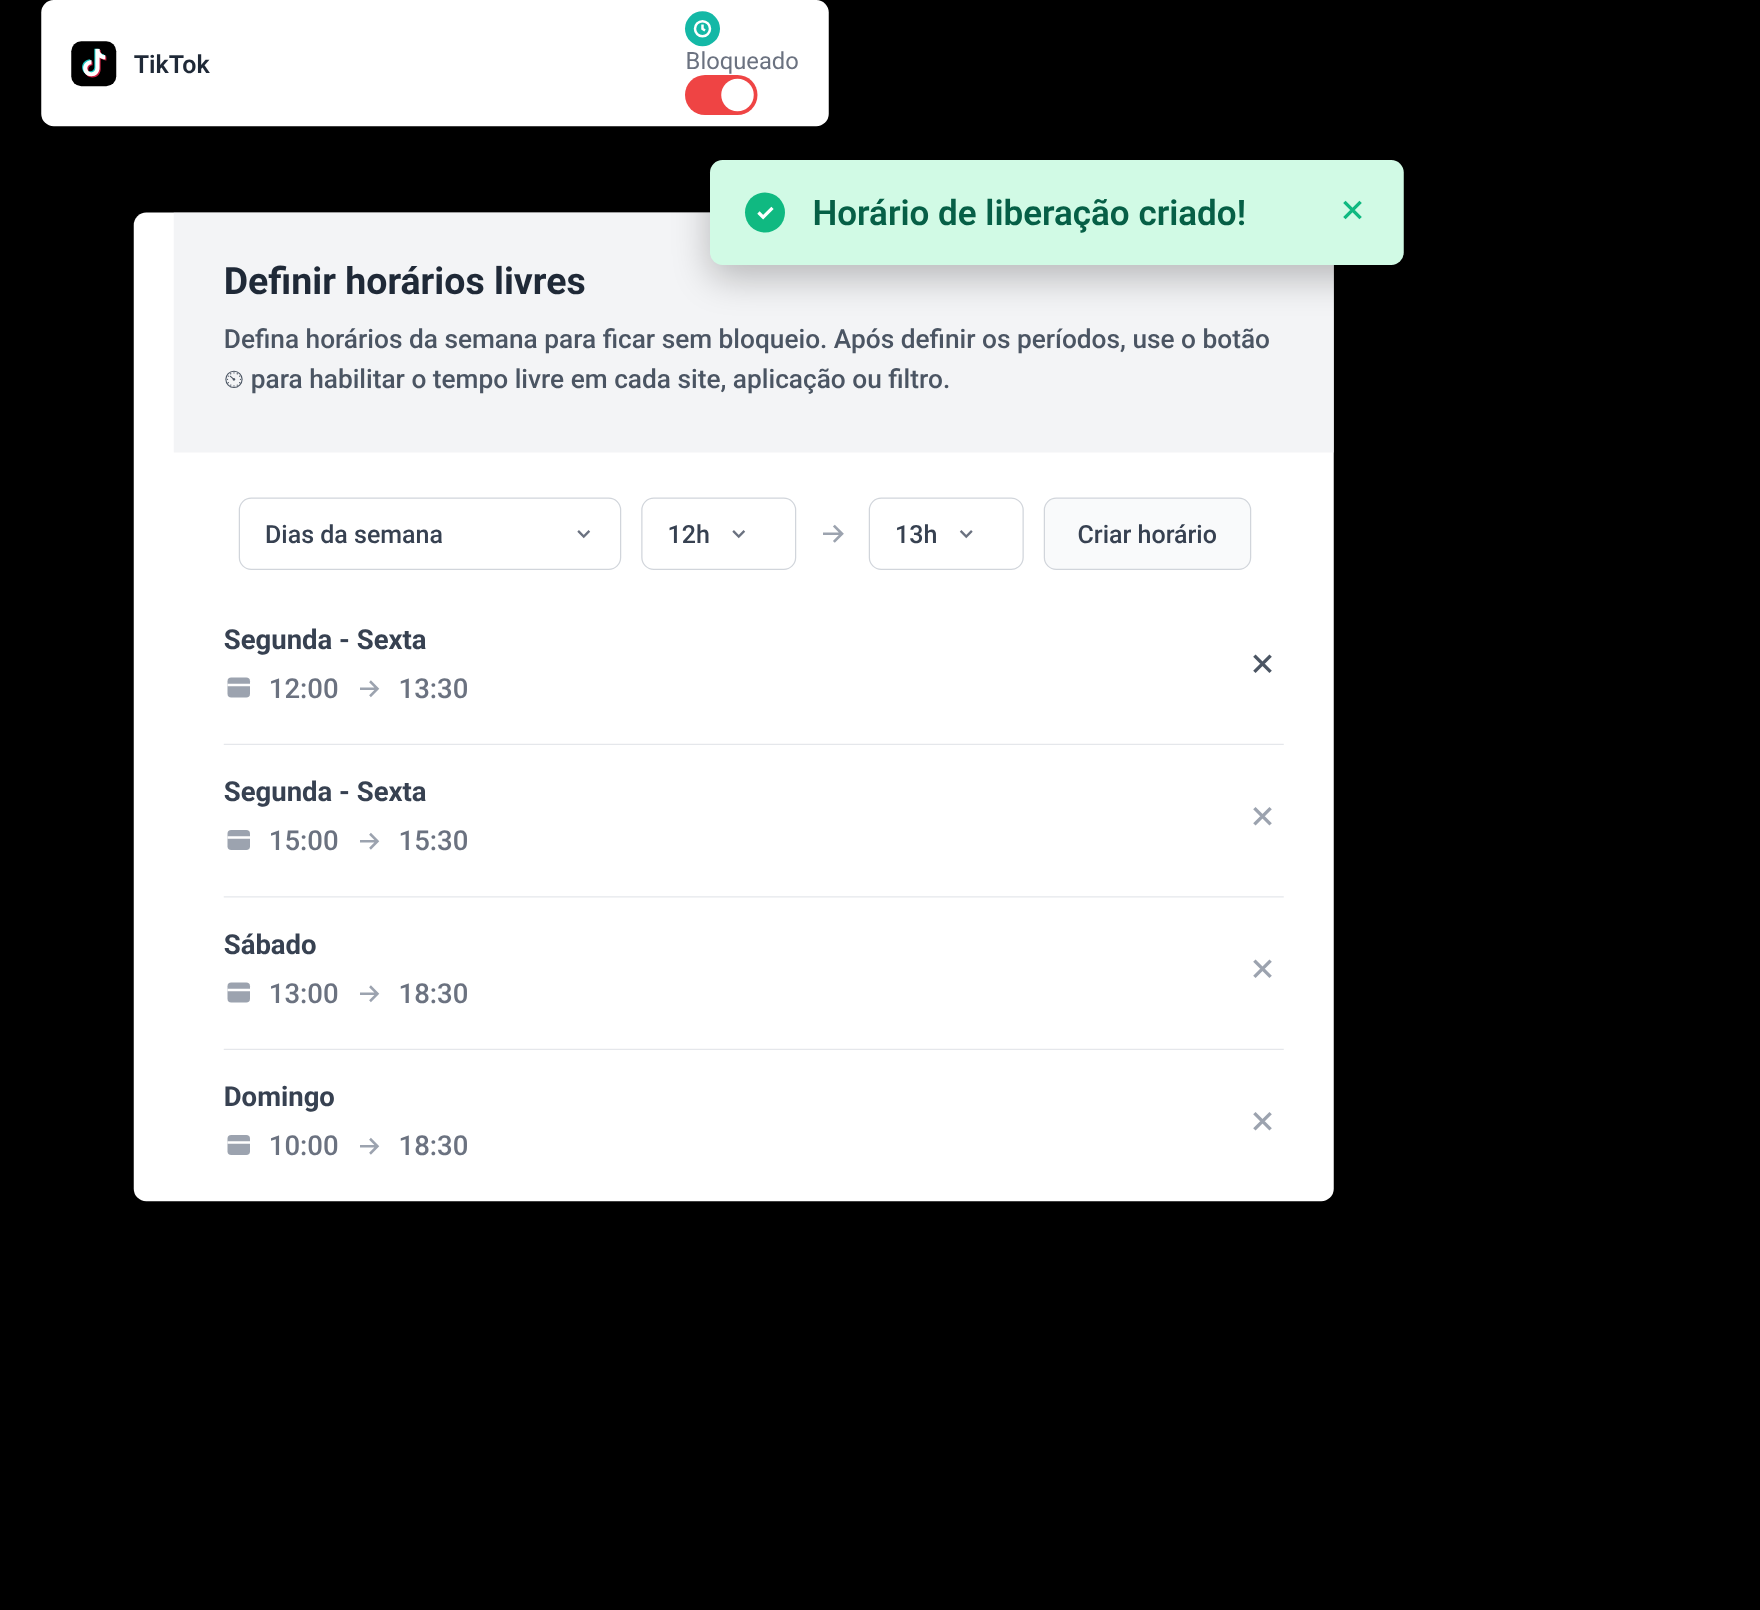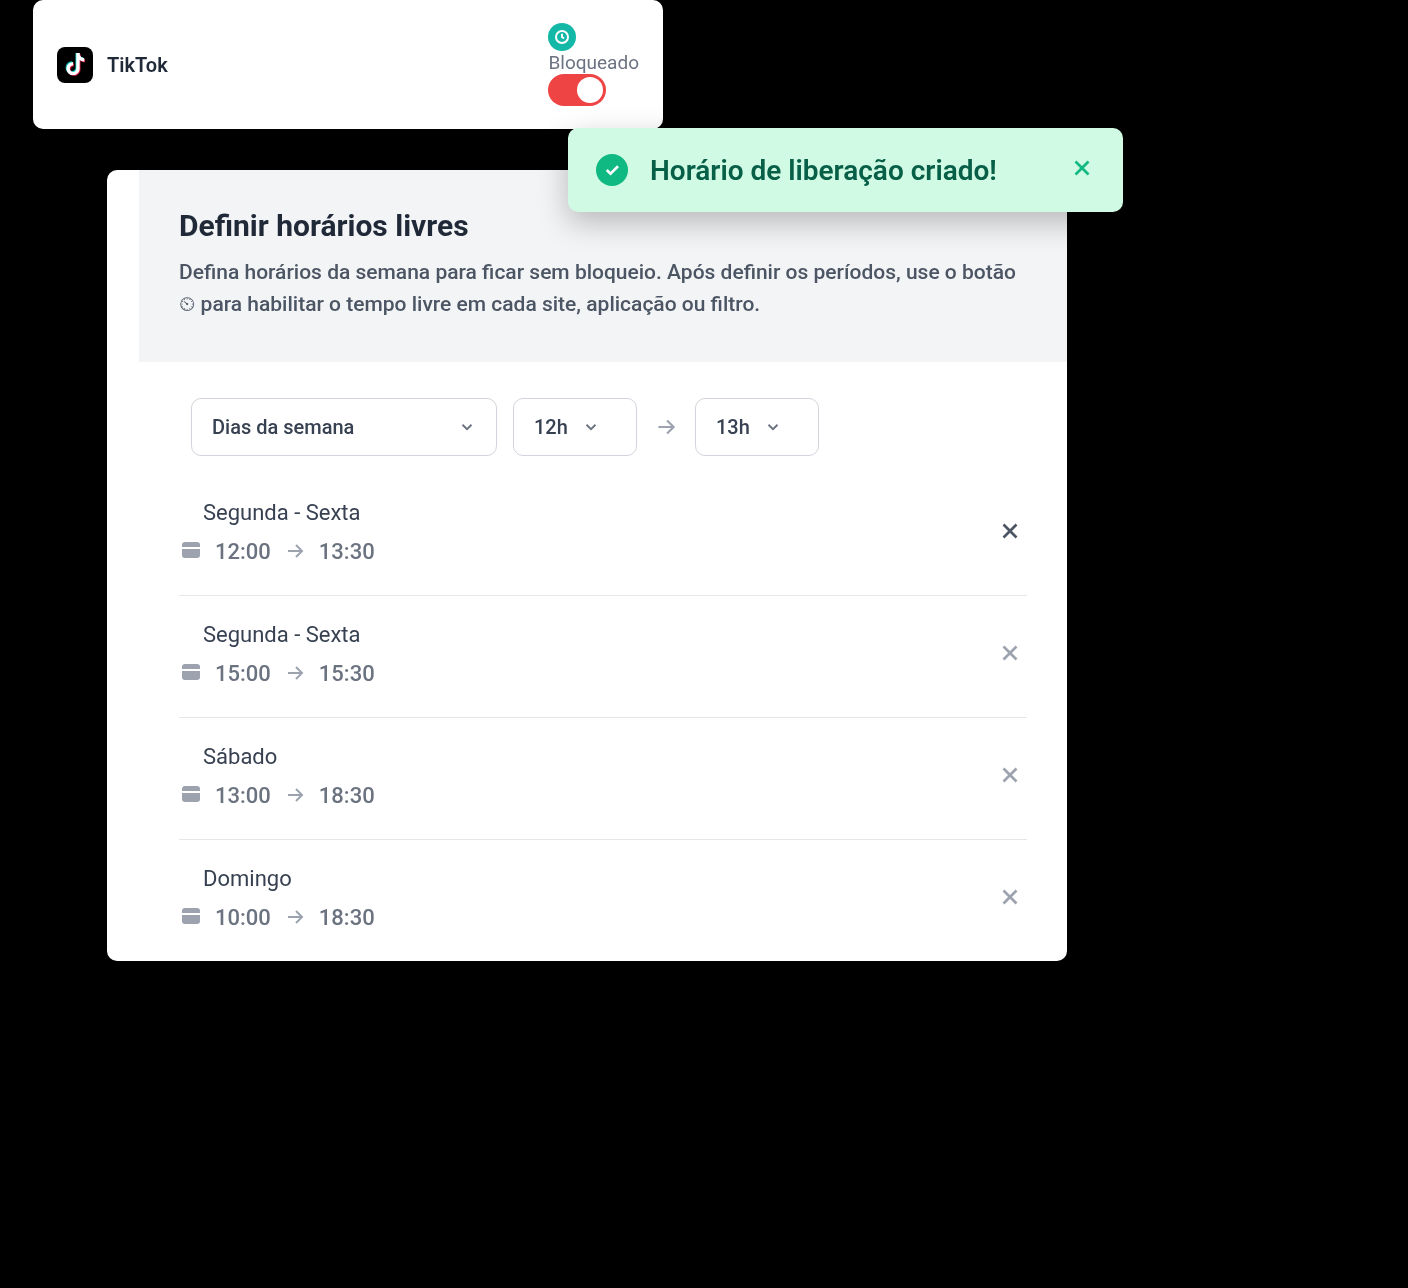--- a/index.html
+++ b/index.html
@@ -12,21 +12,21 @@
       background: #000;
       width: 1408px;
       height: 1288px;
       position: relative;
     }
     .app-card {
       position: absolute;
       top: 0;
       left: 33px;
       width: 630px;
-      height: 129px;
+      height: 101px;
       background: #fff;
       border-radius: 10px;
       display: flex;
       align-items: center;
       padding: 0 24px;
       box-shadow: 0 20px 40px rgba(0,0,0,0.4);
     }
     .app-icon {
       width: 36px;
       height: 36px;
@@ -199,23 +199,22 @@
     .schedule-item:last-child {
       border-bottom: none;
     }
     .schedule-left {
       display: flex;
       flex-direction: column;
       gap: 12px;
     }
     .schedule-days {
       font-size: 22px;
-      font-weight: 400;
+      font-weight: 700;
       color: #374151;
-      margin-left: 24px;
     }
     .schedule-time-row {
       display: flex;
       align-items: center;
       gap: 12px;
     }
     .schedule-time {
       font-size: 22px;
       color: #6b7280;
       font-weight: 500;
@@ -286,20 +285,21 @@
       <svg width="26" height="26" viewBox="0 0 24 24" fill="none" stroke="#9ca3af" stroke-width="2">
         <path d="M5 12h14M13 6l6 6-6 6"></path>
       </svg>
     </div>
     <div class="select select-hour">
       <span class="select-label">13h</span>
       <svg width="18" height="18" viewBox="0 0 24 24" fill="none" stroke="#6b7280" stroke-width="2.5">
         <path d="M6 9l6 6 6-6"></path>
       </svg>
     </div>
+    <button class="create-btn">Criar horário</button>
   </div>
 
   <div class="schedule-list" id="schedule-list">
       <div class="schedule-item">
     <div class="schedule-left">
       <div class="schedule-days">Segunda - Sexta</div>
       <div class="schedule-time-row">
         <span class="calendar-icon">
           <svg width="24" height="24" viewBox="0 0 24 24" fill="#9ca3af">
             <rect x="3" y="5" width="18" height="16" rx="3"></rect>

